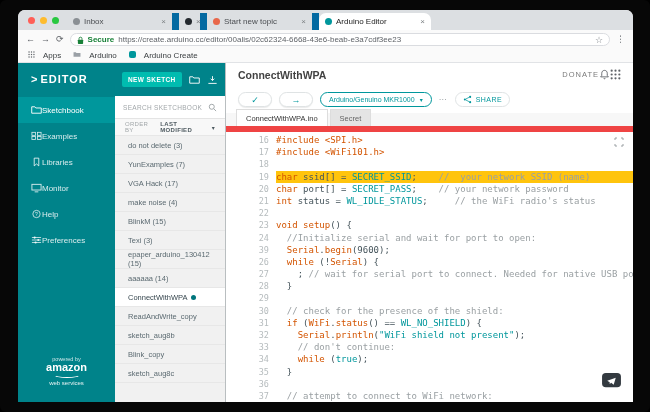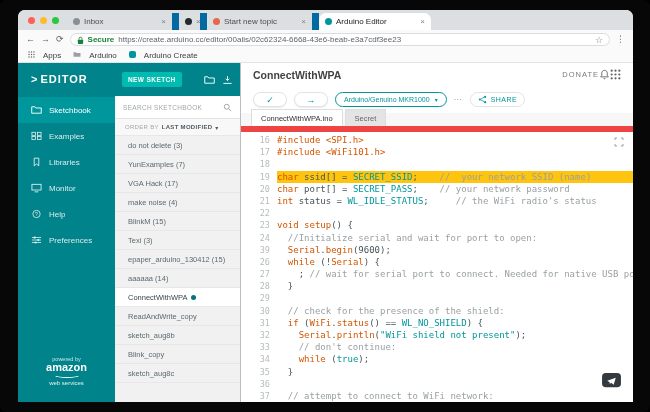--- a/index.html
+++ b/index.html
@@ -35,33 +35,33 @@
                align-items:center; gap:12px; padding:0 10px; font-size:8px; color:#3c4043; flex:none; }
   .bm { display:flex; align-items:flex-start; gap:8px; }
   .bm-favicon { width:7px; height:7px; border-radius:2px; background:#00979c; }
 
   
   .app { flex:1; display:flex; min-height:0; }
 
   .side1 { width:97px; background:#00838a; color:#fff; position:relative; flex:none; }
   .logo { padding:10px 0 12px 13px; font-size:11px; font-weight:bold; letter-spacing:1px; }
   .logo .chev { margin-right:2px; font-weight:bold; }
-  .side-item { height:26px; display:flex; align-items:center; gap:7px; padding-left:13px;
+  .side-item { height:26px; display:flex; align-items:center; padding-left:13px;
                font-size:8px; color:rgba(255,255,255,.85); cursor:pointer; }
   .side-item.active { background:#00979c; color:#fff; }
   .side-ic svg { width:11px; height:10px; display:block; }
 
   .aws { position:absolute; bottom:16px; left:0; width:100%; text-align:center; color:#fff; }
   .aws-pb { font-size:5.5px; opacity:.8; }
   .aws-brand { font-size:11px; font-weight:bold; line-height:10px; }
   .aws-smile { width:26px; height:6px; margin:0 auto 2px; border:1.5px solid transparent;
                border-bottom-color:#fff; border-radius:50%; }
   .aws-sub { font-size:6px; opacity:.9; }
 
-  .side2 { width:126px; background:#f1f1f1; border-right:1px solid #b9bec0; display:flex;
+  .side2 { width:111px; background:#f1f1f1; border-right:1px solid #b9bec0; display:flex;
            flex-direction:column; flex:none; min-height:0; }
   .panel-top { height:33px; background:#00838a; display:flex; align-items:center; padding:0 7px; gap:7px; flex:none; }
   .new-sketch { background:#00bcb0; color:#fff; font-size:6.5px; font-weight:bold; letter-spacing:.4px;
                 padding:4px 6px; border:none; border-radius:2px; cursor:pointer; font-family:inherit; }
   .panel-top .pt-ic { margin-left:auto; }
   .panel-top svg { width:11px; height:10px; display:block; }
   .search-row { height:23px; background:#fff; border-bottom:1px solid #e4e4e4; display:flex;
                 align-items:center; padding:0 8px; gap:4px; flex:none; }
   .search-input { border:none; outline:none; flex:1; font-size:6.5px; letter-spacing:.3px; color:#555;
                   min-width:0; background:transparent; font-family:inherit; }
@@ -97,21 +97,21 @@
 
   .editor-tabs { height:19px; background:#f7f7f7; display:flex; align-items:flex-end; padding-left:10px;
                  border-bottom:6px solid #ef4444; flex:none; }
   .ed-tab { height:17px; display:flex; align-items:center; padding:0 9px; font-size:7.5px; color:#666;
             background:#e4e4e4; border:1px solid #ddd; border-bottom:none; margin-right:2px; cursor:pointer; }
   .ed-tab.active { background:#fff; color:#333; }
 
   .code-area { flex:1; position:relative; overflow:hidden; background:#fff;
                font-family:"DejaVu Sans Mono", monospace; font-size:9px; padding-top:2px; }
   .code-line { display:flex; line-height:12.2px; height:12.2px; }
-  .ln { width:36px; text-align:right; padding-right:7px; color:#b6bcbe; flex:none; font-size:8.5px; }
+  .ln { width:50px; text-align:right; padding-right:7px; color:#b6bcbe; flex:none; font-size:8.5px; }
   .code-text { flex:1; white-space:pre; }
   .code-line.hl .code-text { background:#ffc40d; }
   .tok-kw,.tok-cls,.tok-fn { color:#d35400; }
   .tok-const { color:#00979c; }
   .tok-str { color:#00979c; }
   .tok-com { color:#9aa0a3; }
   .tok-pln,.tok-num { color:#45545b; }
   .fullscreen { position:absolute; top:5px; right:9px; }
   .fullscreen svg { width:10px; height:10px; display:block; }
   .chat-fab { position:absolute; right:12px; bottom:12px; cursor:pointer; }

